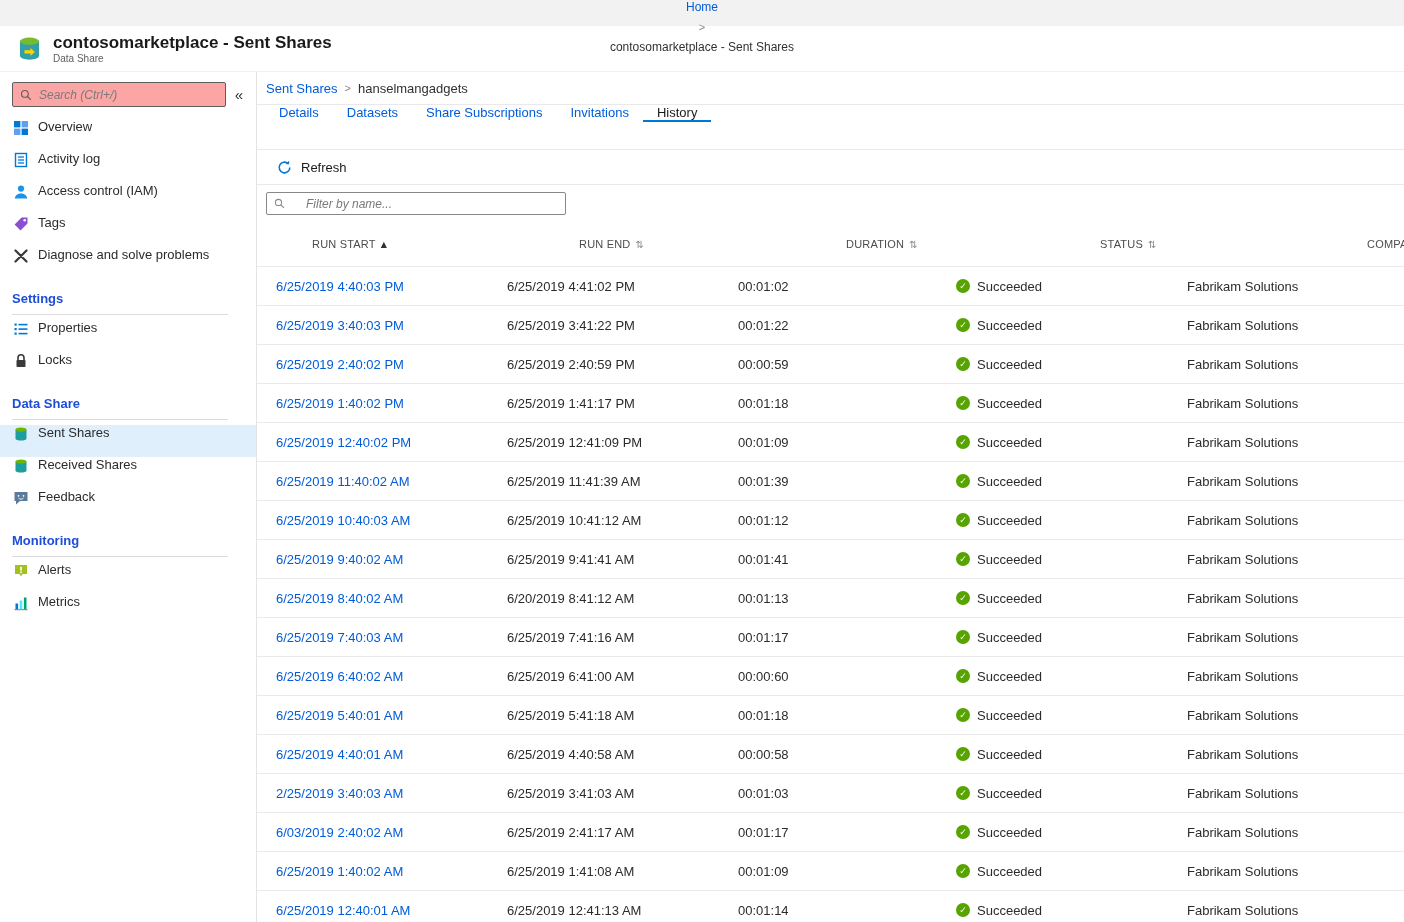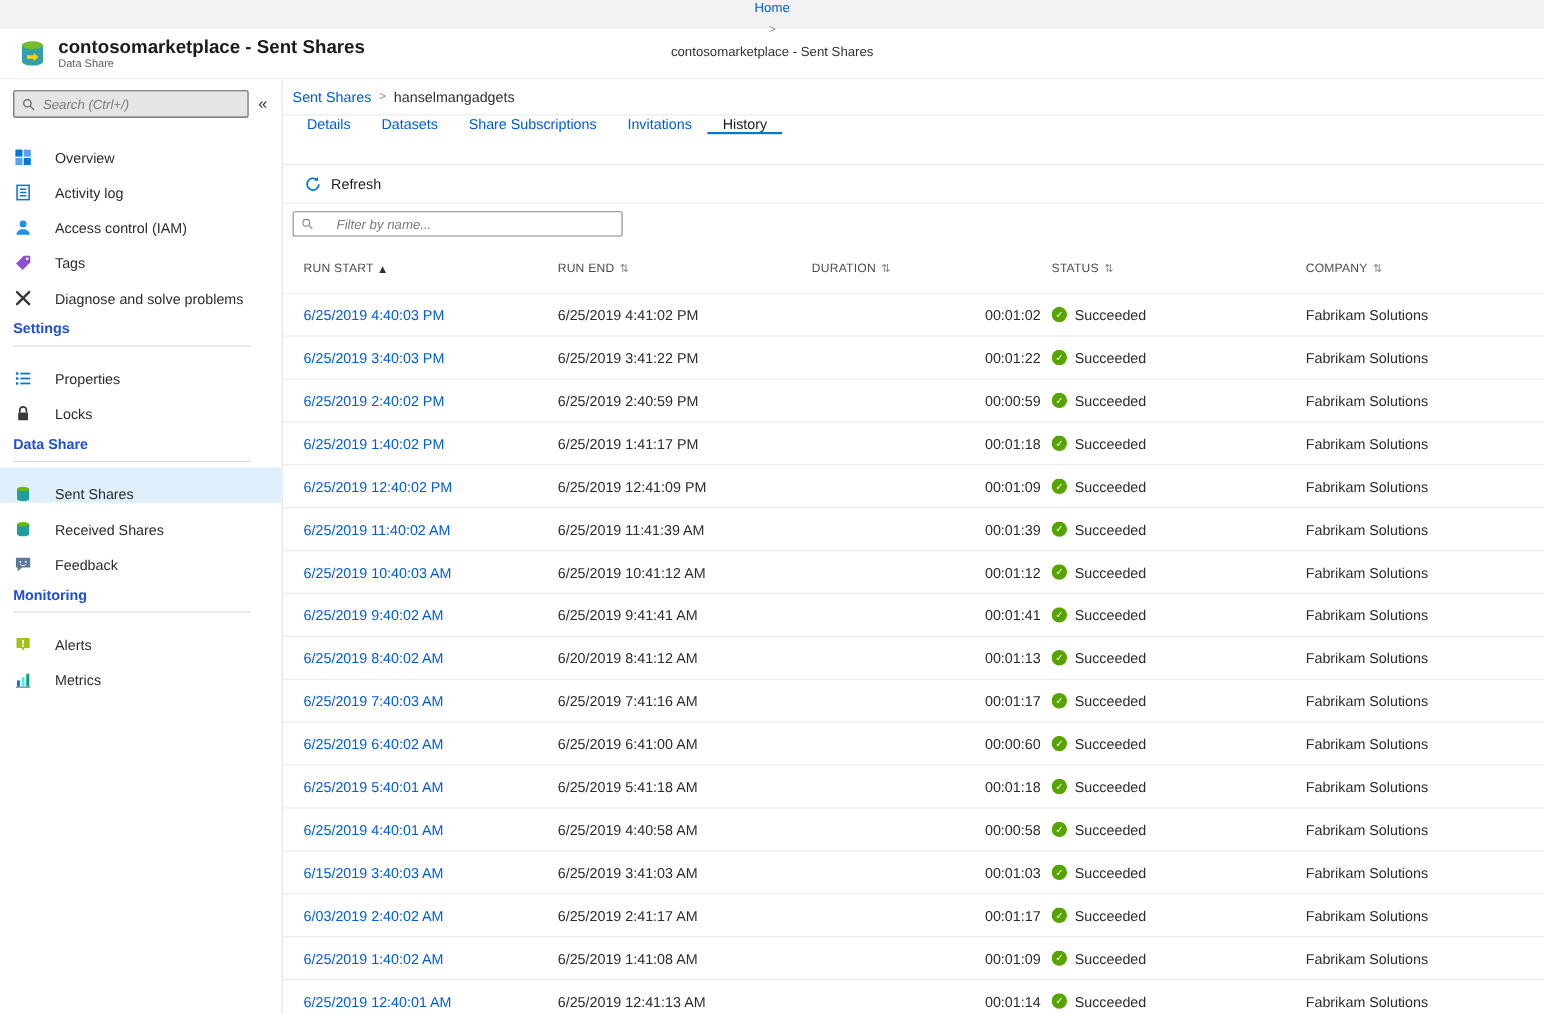--- a/index.html
+++ b/index.html
@@ -18,51 +18,51 @@
 
   .app-header{height:46px;display:flex;align-items:center;padding:0 16px;gap:10px;border-bottom:1px solid #f0f0f0;}
   .res-icon{display:flex;flex:none;}
   .page-title{font-size:17px;font-weight:bold;color:#1a1a1a;line-height:1.15;}
   .page-subtitle{font-size:10px;color:var(--muted);margin-top:1px;}
 
   .content{display:flex;height:850px;}
 
   .sidebar{width:257px;border-right:1px solid #e3e3e3;padding-top:10px;flex:none;overflow:hidden;}
   .search-row{display:flex;align-items:center;padding:0 4px 0 12px;}
-  .search-box{flex:1;height:25px;border:1px solid #605e5c;border-radius:2px;display:flex;align-items:center;gap:5px;padding:0 7px;background:#e5e5e5;}
+  .search-box{flex:1;height:25px;border:1px solid #605e5c;border-radius:2px;display:flex;align-items:center;gap:5px;padding:0 7px;background:#fca5a5;}
   .search-box input,.filter-box input{border:0;outline:0;flex:1;font-size:12px;font-family:inherit;color:var(--text);background:transparent;min-width:0;}
   input::placeholder{font-style:italic;color:#7a7a7a;}
   .collapse{width:26px;text-align:center;font-size:15px;color:#323130;cursor:pointer;user-select:none;}
   .nav{margin-top:12px;}
-  .nav-item{height:32px;display:flex;align-items:flex-end;gap:21px;padding:0 12px;cursor:pointer;}
+  .nav-item{height:32px;display:flex;align-items:flex-start;gap:9px;padding:0 12px;cursor:pointer;}
   .nav-item.selected{background:var(--selected-bg);}
   .nav-icon{width:17px;height:17px;display:flex;align-items:center;justify-content:center;flex:none;}
   .nav-label{white-space:nowrap;font-size:13px;color:#2b2b2b;}
   .nav-header{font-weight:bold;font-size:13px;color:#1d4ed8;margin:12px 28px 5px 12px;padding-bottom:8px;border-bottom:1px solid #dcdcdc;}
 
   .main{flex:1;display:flex;flex-direction:column;min-width:0;}
   .main-breadcrumb{height:33px;display:flex;align-items:center;gap:7px;padding:0 9px;border-bottom:1px solid var(--border);font-size:13px;flex:none;}
   .tabs{display:flex;align-items:flex-start;padding:0 8px;border-bottom:1px solid var(--border);height:45px;flex:none;}
   .tab{display:flex;align-items:center;padding:0 14px;color:var(--link);cursor:pointer;border-bottom:2px solid transparent;margin-bottom:-1px;font-size:13px;}
   .tab.active{color:#1a1a1a;border-bottom-color:var(--accent);}
   .toolbar{height:35px;display:flex;align-items:center;padding:0 20px;border-bottom:1px solid var(--border);flex:none;}
   .refresh{display:flex;align-items:center;gap:9px;cursor:pointer;font-size:13px;color:#1a1a1a;}
   .refresh-icon{display:flex;}
   .filter-row{height:37px;display:flex;align-items:center;padding:0 9px;flex:none;}
   .filter-box{width:300px;height:23px;border:1px solid #8a8886;border-radius:2px;display:flex;align-items:center;gap:19px;padding:0 7px;}
 
   .thead{height:44px;display:flex;align-items:center;padding:0 19px;flex:none;}
-  .th{display:flex;align-items:center;gap:5px;font-size:11px;color:#4c4c4c;cursor:pointer;letter-spacing:.2px;}
+  .th{display:flex;align-items:center;gap:5px;font-size:11px;color:#4c4c4c;cursor:pointer;letter-spacing:.2px;margin-left:36px;}
   .sort-glyph{color:#8a8886;font-size:10px;font-family:"DejaVu Sans",sans-serif;}
   .sort-glyph.asc{color:#323130;font-size:8px;}
   .tbody{flex:1;overflow:hidden;}
   .trow{height:39px;display:flex;align-items:center;padding:0 19px;border-top:1px solid #eaeaea;font-size:13px;}
   .c1{width:231px;flex:none;}
   .c2{width:231px;flex:none;}
-  .c3{width:218px;flex:none;text-align:right;}
+  .c3{width:218px;flex:none;}
   .c4{width:231px;flex:none;}
   .c5{flex:1;}
   .td{white-space:nowrap;overflow:hidden;text-overflow:ellipsis;color:#2b2b2b;padding-right:10px;}
   .status{display:flex;align-items:center;gap:7px;}
   .status-dot{width:14px;height:14px;border-radius:50%;background:var(--success);color:#fff;font-size:9px;display:inline-flex;align-items:center;justify-content:center;flex:none;}
 </style>
 </head>
 <body>
 
 <div class="topbar">
@@ -413,21 +413,21 @@
           <div class="td c1"><a class="link">6/25/2019 4:40:01 AM</a></div>
           <div class="td c2">6/25/2019 4:40:58 AM</div>
           <div class="td c3">00:00:58</div>
           <div class="td c4 status">
             <span class="status-dot">✓</span>
             <span class="status-label">Succeeded</span>
           </div>
           <div class="td c5">Fabrikam Solutions</div>
         </div>
         <div class="trow">
-          <div class="td c1"><a class="link">6/15/2019 3:40:03 AM</a></div>
+          <div class="td c1"><a class="link">2/25/2019 3:40:03 AM</a></div>
           <div class="td c2">6/25/2019 3:41:03 AM</div>
           <div class="td c3">00:01:03</div>
           <div class="td c4 status">
             <span class="status-dot">✓</span>
             <span class="status-label">Succeeded</span>
           </div>
           <div class="td c5">Fabrikam Solutions</div>
         </div>
         <div class="trow">
           <div class="td c1"><a class="link">6/03/2019 2:40:02 AM</a></div>

